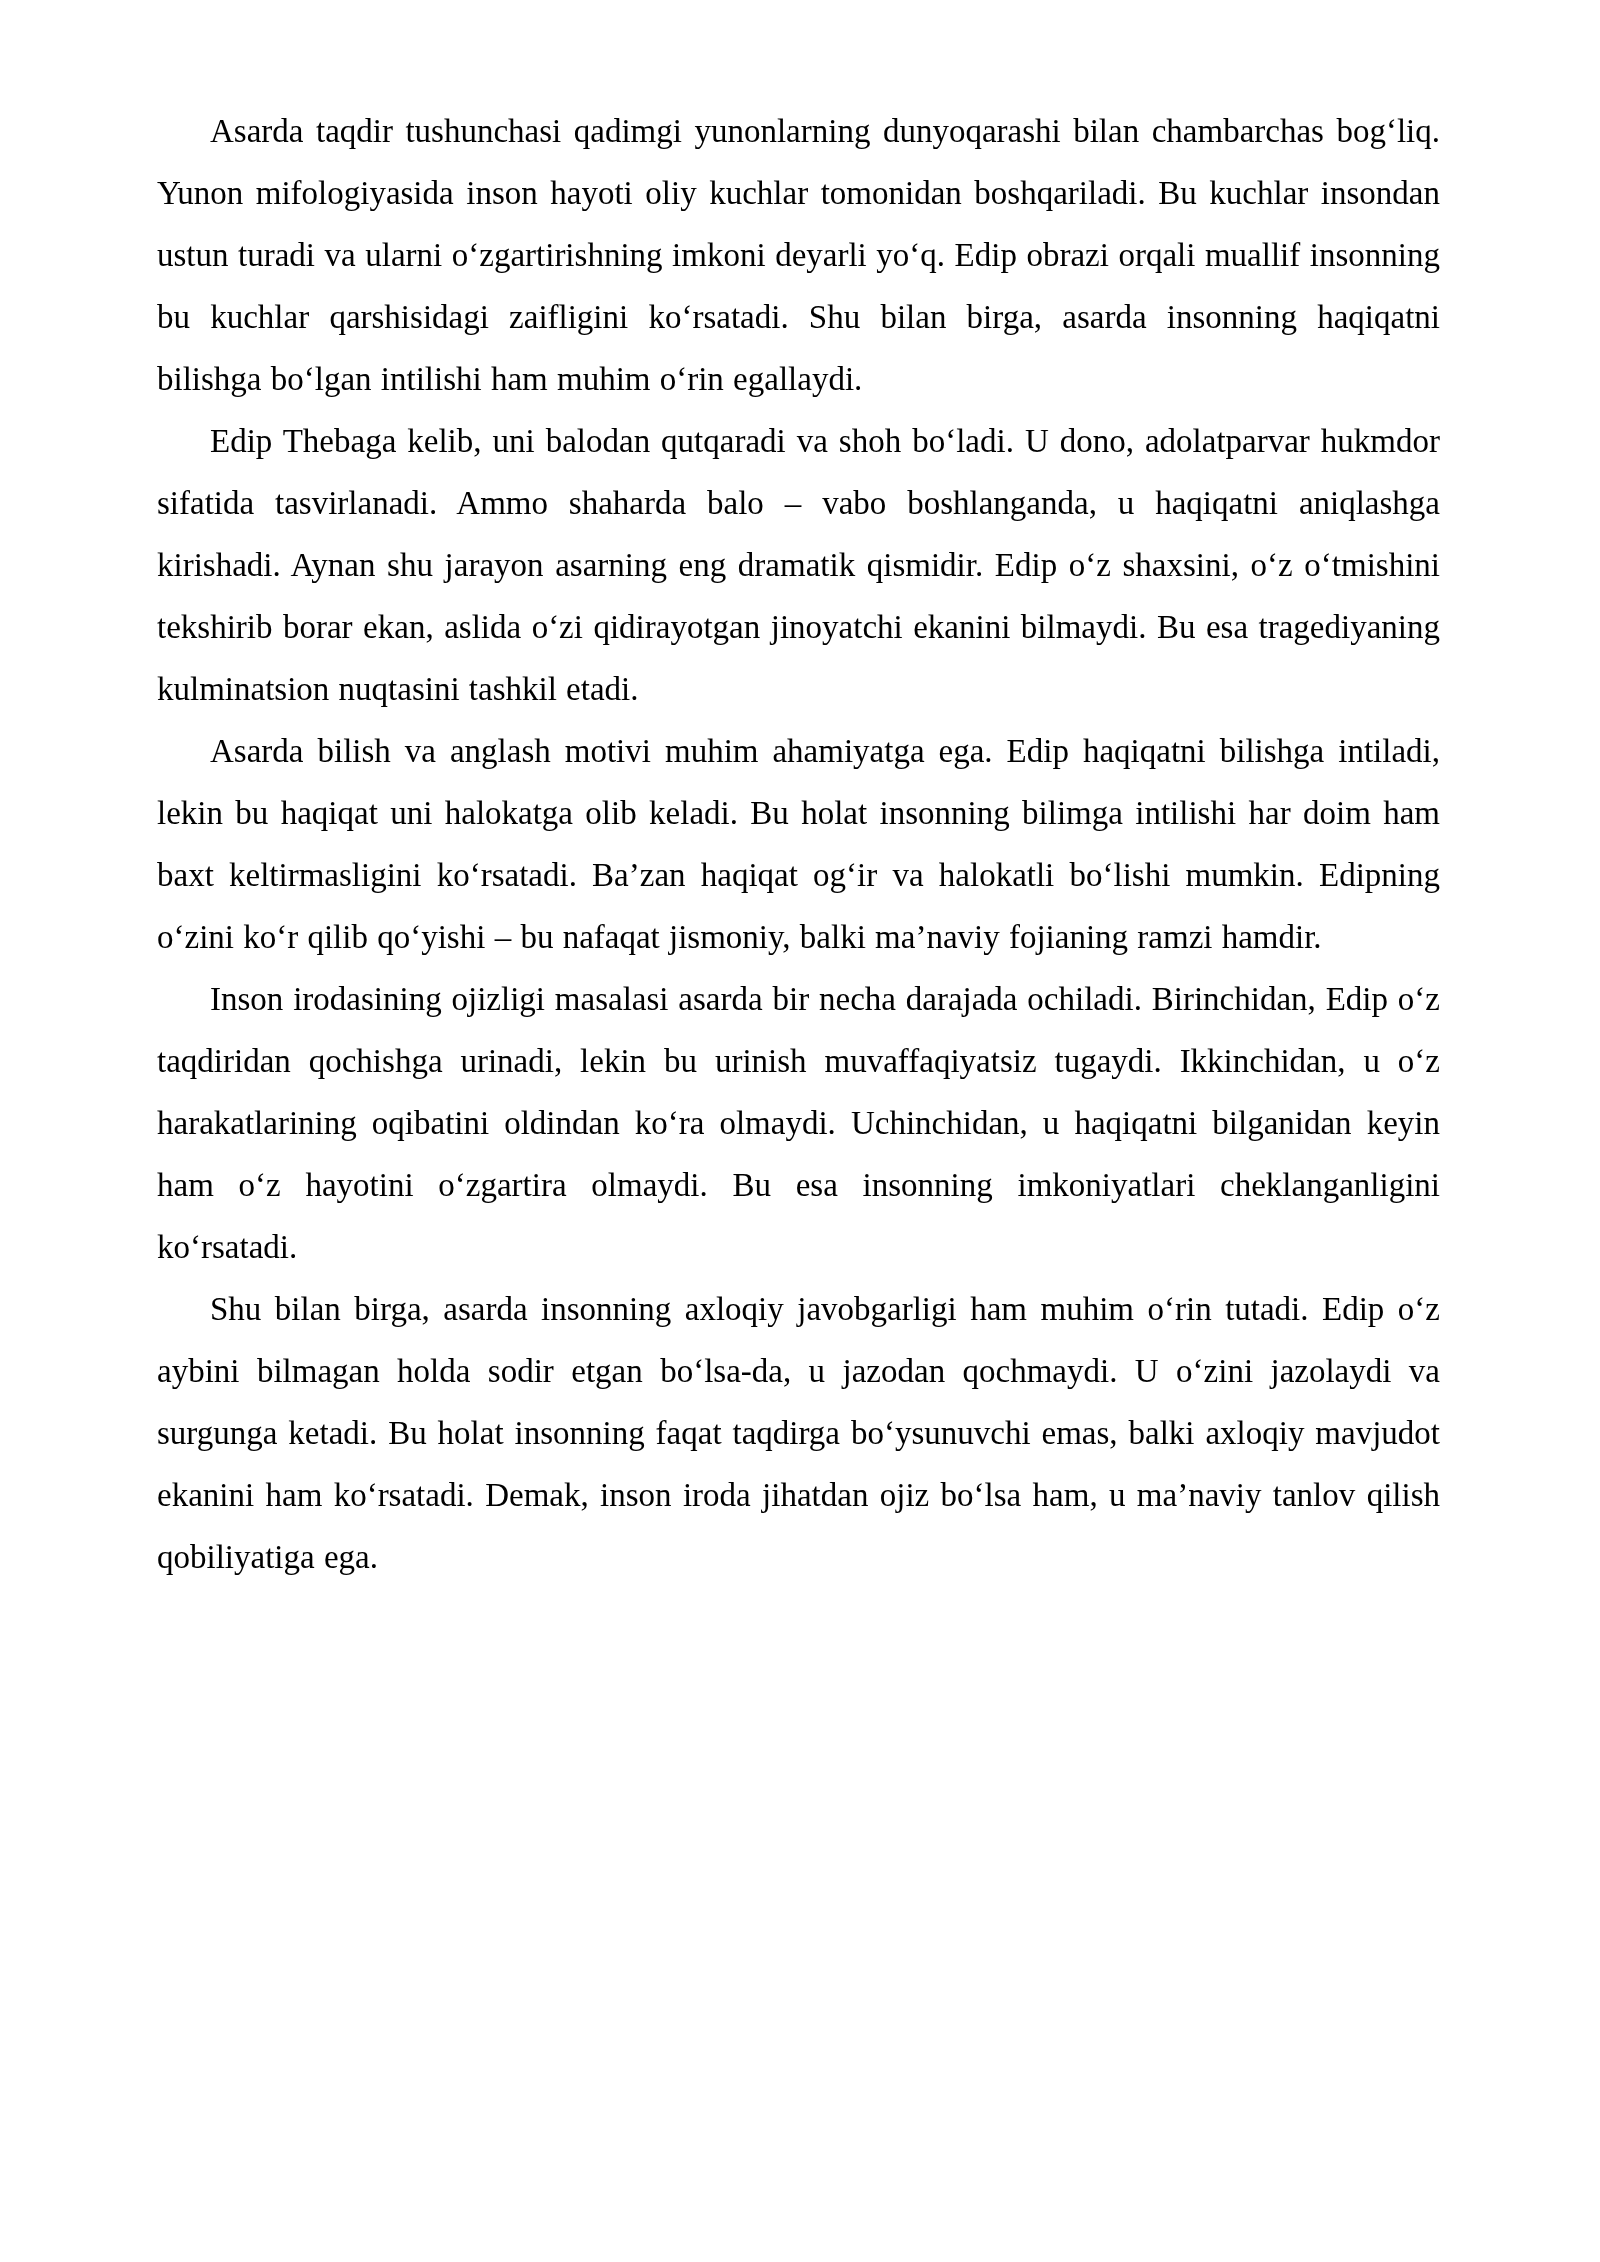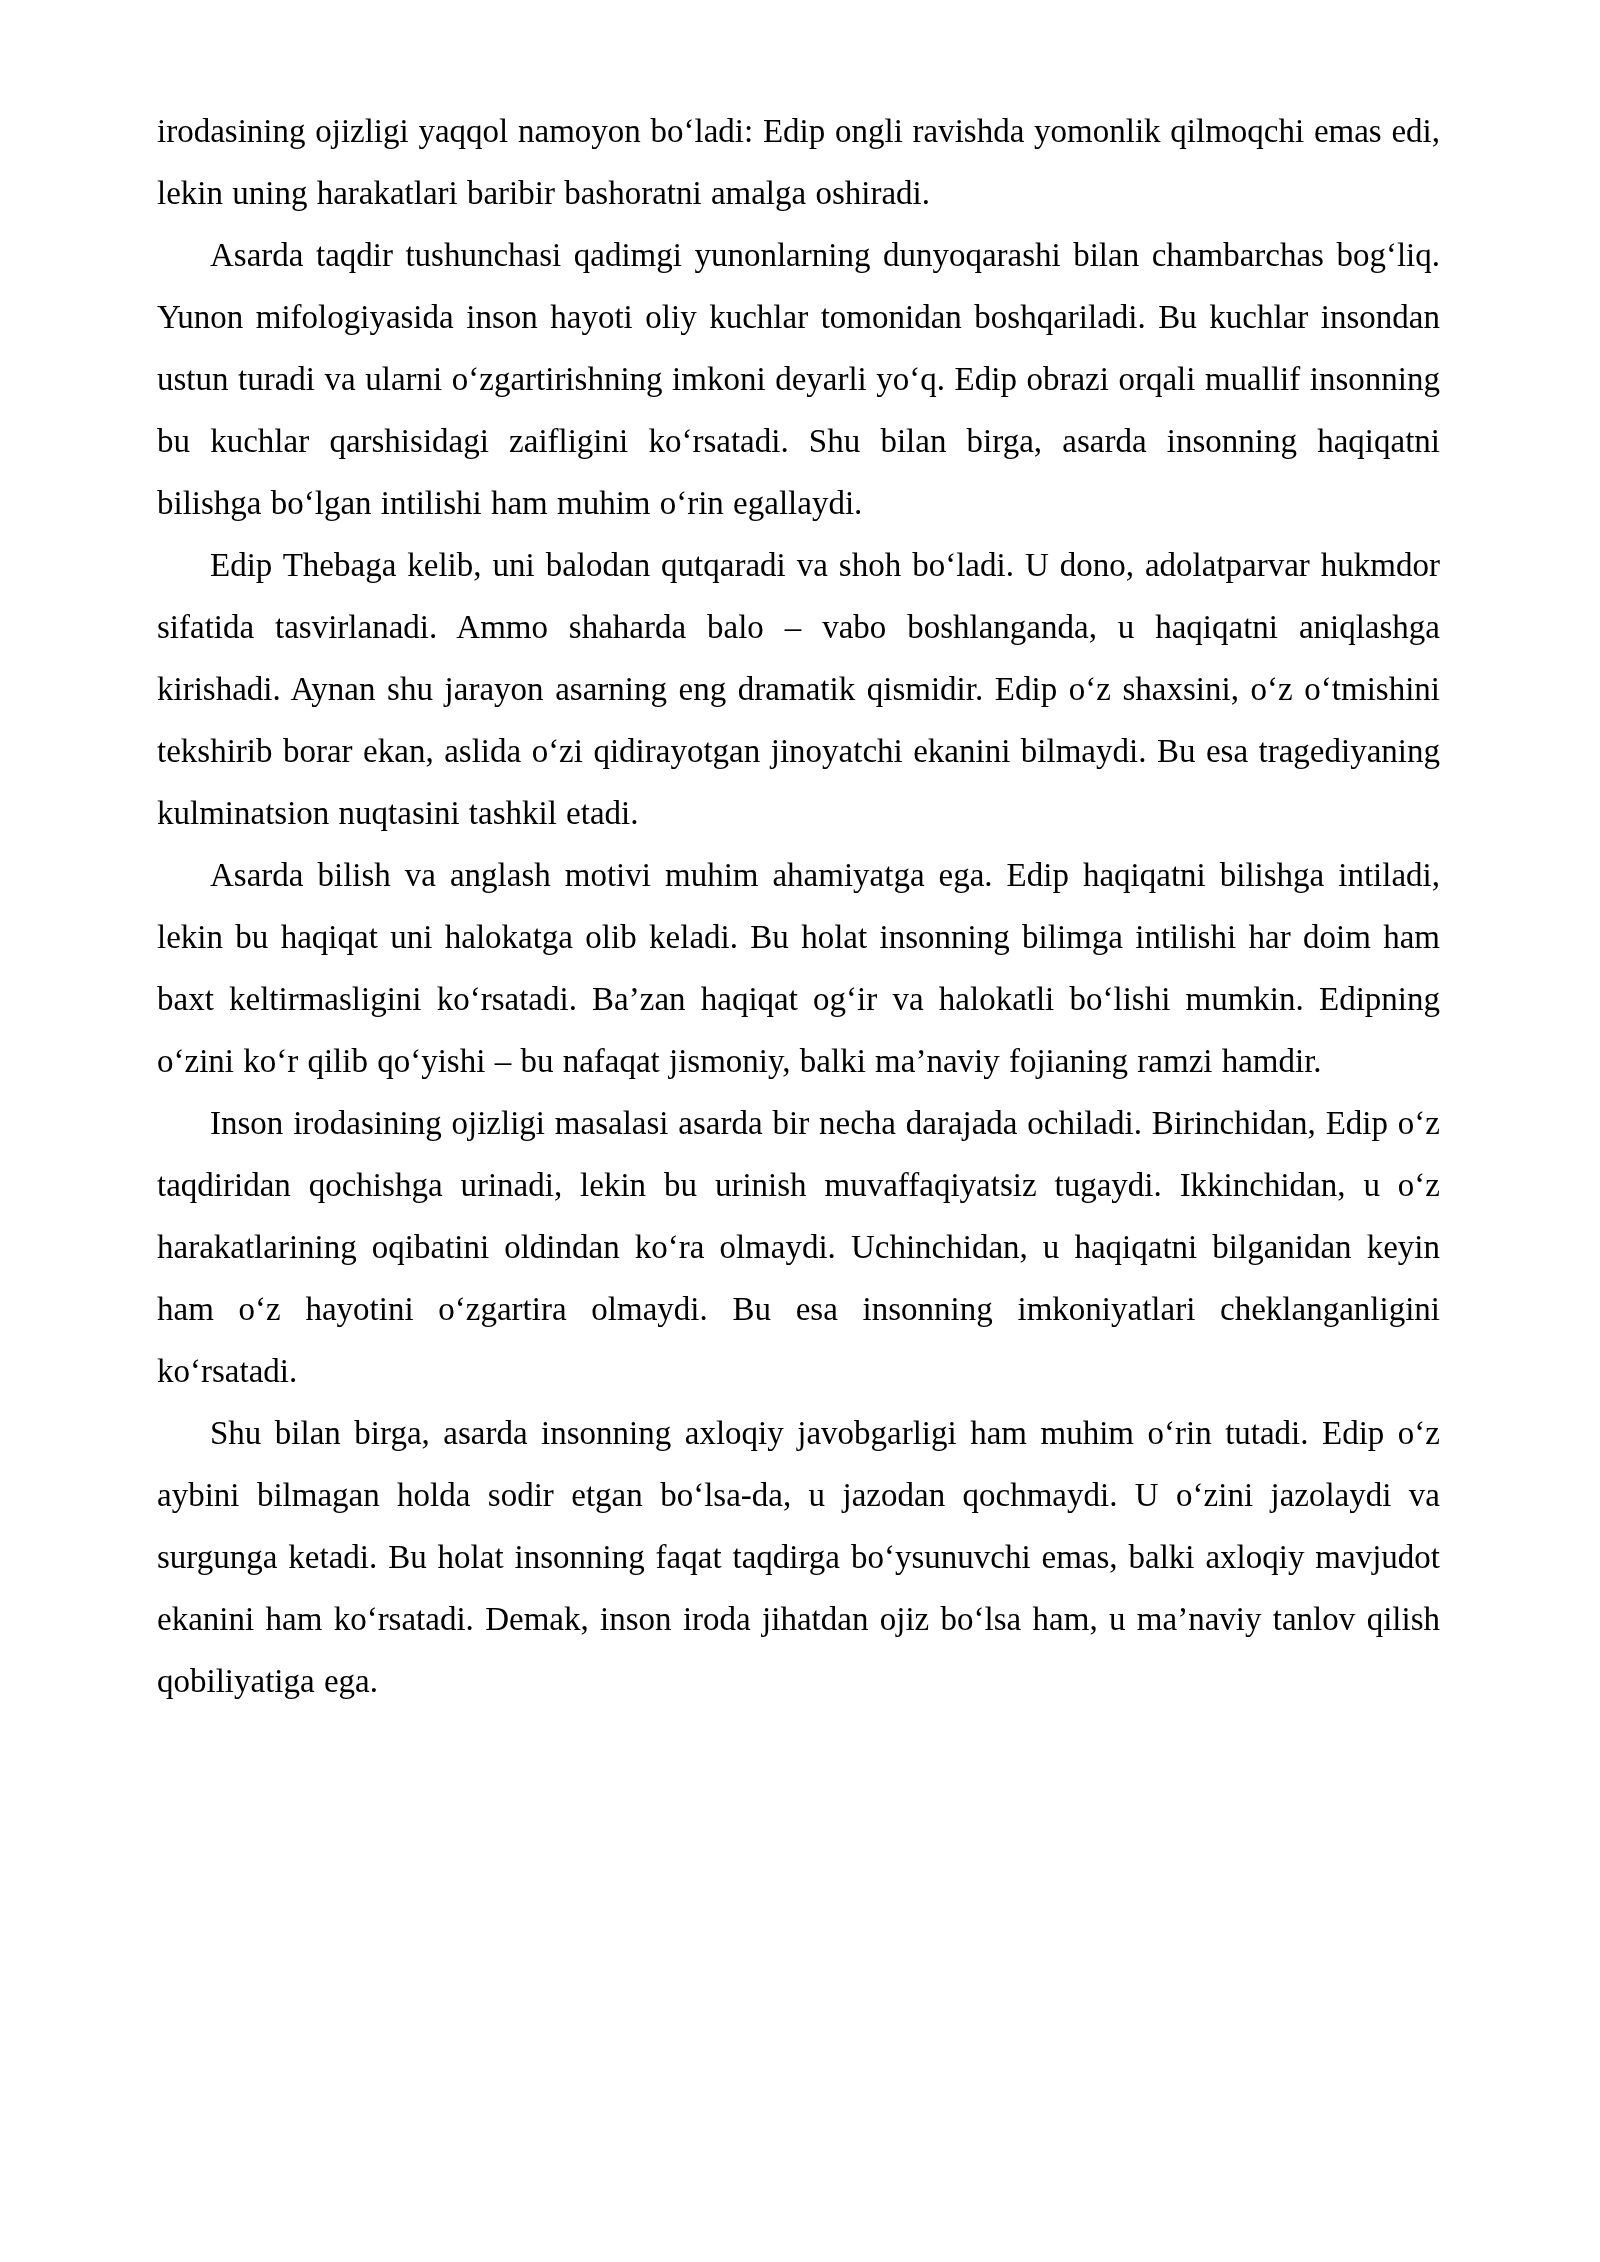--- a/index.html
+++ b/index.html
@@ -26,19 +26,18 @@
     word-spacing: 1px;
   }
   .para.indent {
     text-indent: 53px;
   }
 </style>
 </head>
 <body>
 
 <div class="page">
-  <p class="para">irodasining ojizligi yaqqol namoyon boʻladi: Edip ongli ravishda yomonlik qilmoqchi emas edi, lekin uning harakatlari baribir bashoratni amalga oshiradi.</p>
   <p class="para indent">Asarda taqdir tushunchasi qadimgi yunonlarning dunyoqarashi bilan chambarchas bogʻliq. Yunon mifologiyasida inson hayoti oliy kuchlar tomonidan boshqariladi. Bu kuchlar insondan ustun turadi va ularni oʻzgartirishning imkoni deyarli yoʻq. Edip obrazi orqali muallif insonning bu kuchlar qarshisidagi zaifligini koʻrsatadi. Shu bilan birga, asarda insonning haqiqatni bilishga boʻlgan intilishi ham muhim oʻrin egallaydi.</p>
   <p class="para indent">Edip Thebaga kelib, uni balodan qutqaradi va shoh boʻladi. U dono, adolatparvar hukmdor sifatida tasvirlanadi. Ammo shaharda balo – vabo boshlanganda, u haqiqatni aniqlashga kirishadi. Aynan shu jarayon asarning eng dramatik qismidir. Edip oʻz shaxsini, oʻz oʻtmishini tekshirib borar ekan, aslida oʻzi qidirayotgan jinoyatchi ekanini bilmaydi. Bu esa tragediyaning kulminatsion nuqtasini tashkil etadi.</p>
   <p class="para indent">Asarda bilish va anglash motivi muhim ahamiyatga ega. Edip haqiqatni bilishga intiladi, lekin bu haqiqat uni halokatga olib keladi. Bu holat insonning bilimga intilishi har doim ham baxt keltirmasligini koʻrsatadi. Ba’zan haqiqat ogʻir va halokatli boʻlishi mumkin. Edipning oʻzini koʻr qilib qoʻyishi – bu nafaqat jismoniy, balki ma’naviy fojianing ramzi hamdir.</p>
   <p class="para indent">Inson irodasining ojizligi masalasi asarda bir necha darajada ochiladi. Birinchidan, Edip oʻz taqdiridan qochishga urinadi, lekin bu urinish muvaffaqiyatsiz tugaydi. Ikkinchidan, u oʻz harakatlarining oqibatini oldindan koʻra olmaydi. Uchinchidan, u haqiqatni bilganidan keyin ham oʻz hayotini oʻzgartira olmaydi. Bu esa insonning imkoniyatlari cheklanganligini koʻrsatadi.</p>
   <p class="para indent">Shu bilan birga, asarda insonning axloqiy javobgarligi ham muhim oʻrin tutadi. Edip oʻz aybini bilmagan holda sodir etgan boʻlsa-da, u jazodan qochmaydi. U oʻzini jazolaydi va surgunga ketadi. Bu holat insonning faqat taqdirga boʻysunuvchi emas, balki axloqiy mavjudot ekanini ham koʻrsatadi. Demak, inson iroda jihatdan ojiz boʻlsa ham, u ma’naviy tanlov qilish qobiliyatiga ega.</p>
 </div>
 
 </body></html>

